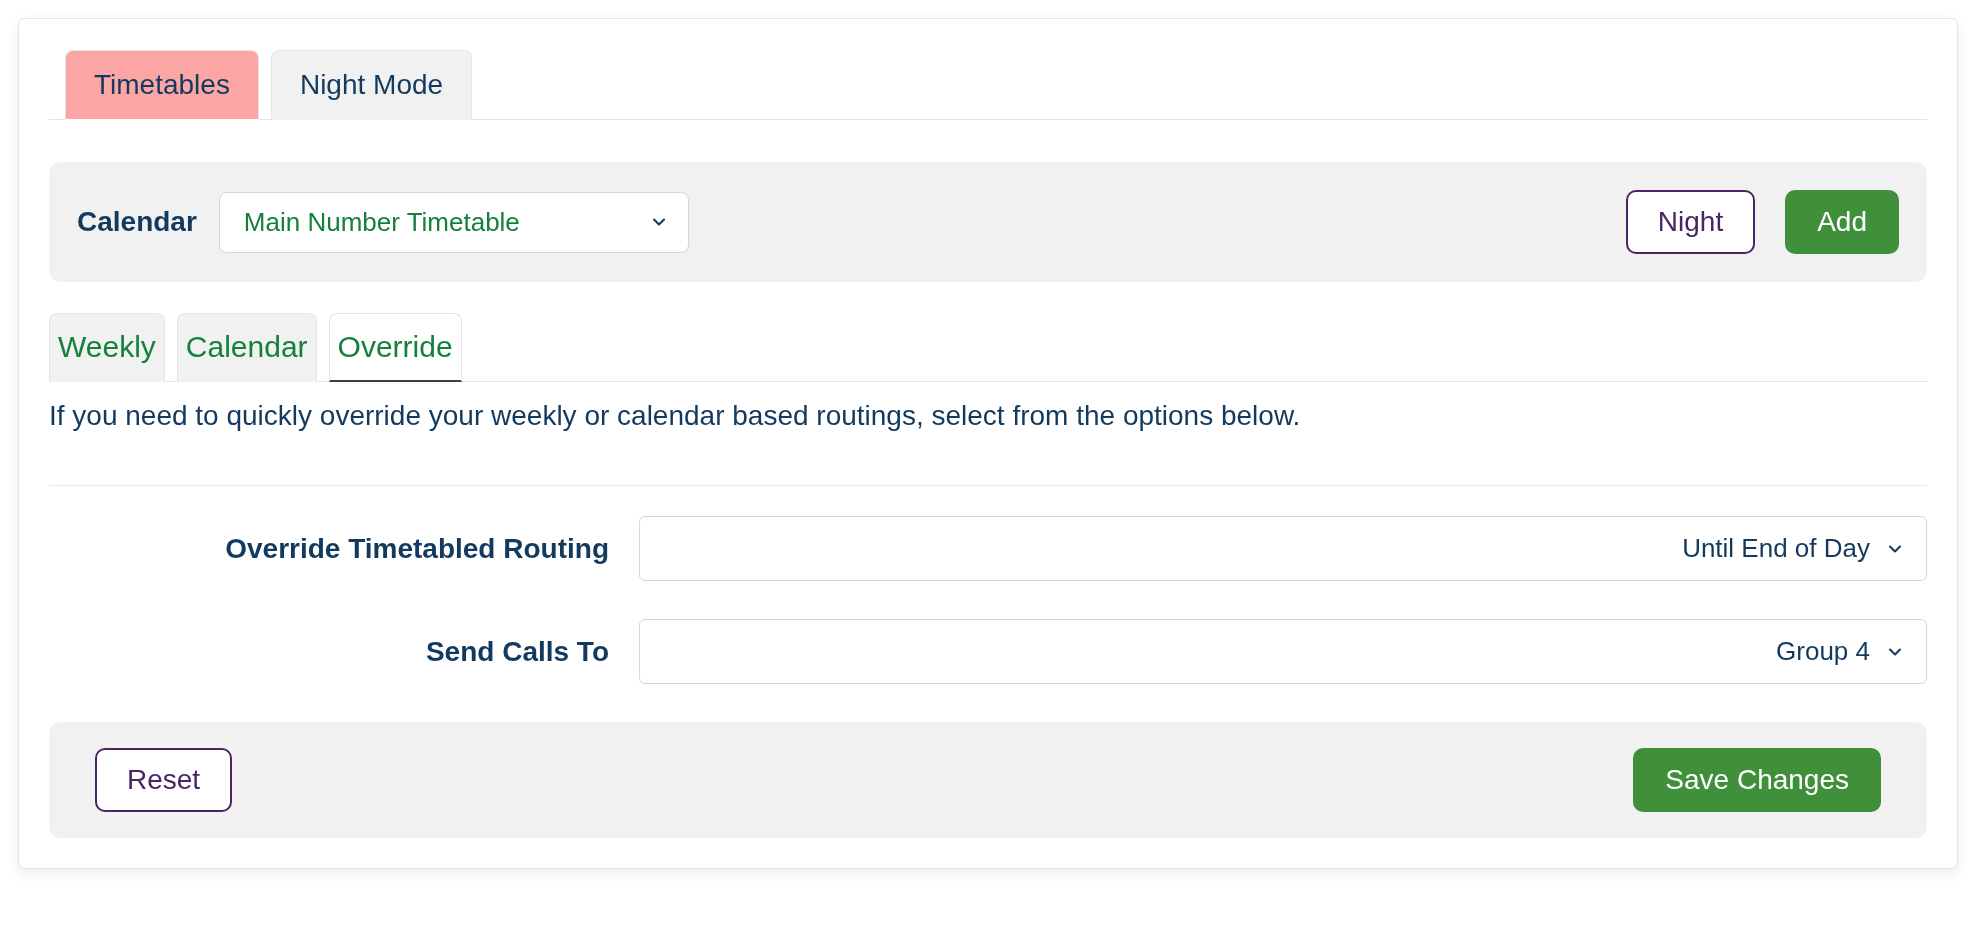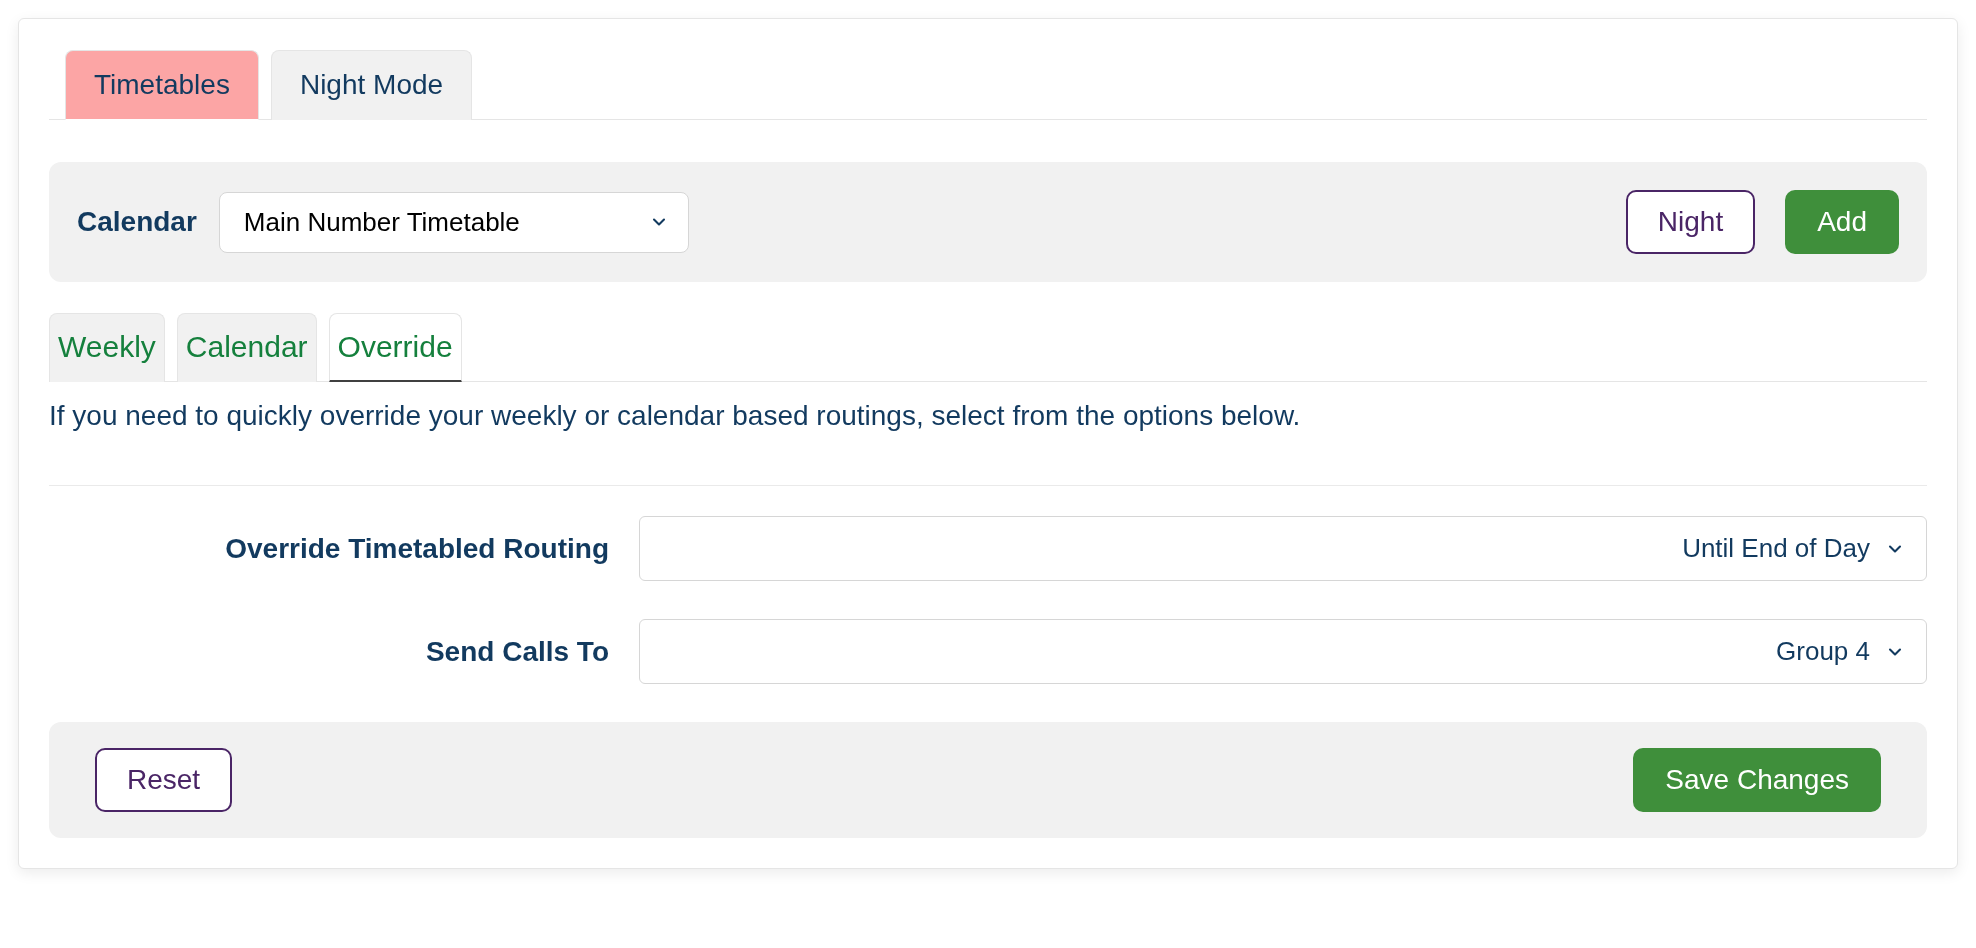--- a/index.html
+++ b/index.html
@@ -66,21 +66,21 @@
     position: relative;
     display: inline-flex;
     align-items: center;
   }
   .select {
     background: #fff;
     border: 1px solid #d6d6d6;
     border-radius: 8px;
     padding: 14px 56px 14px 24px;
     font-size: 26px;
-    color: #000000;
+    color: #15803d;
     min-width: 470px;
     cursor: pointer;
   }
   .select-wrap .chev {
     position: absolute;
     right: 20px;
     pointer-events: none;
     color: #123a5f;
   }
   .chev svg { display: block; }

